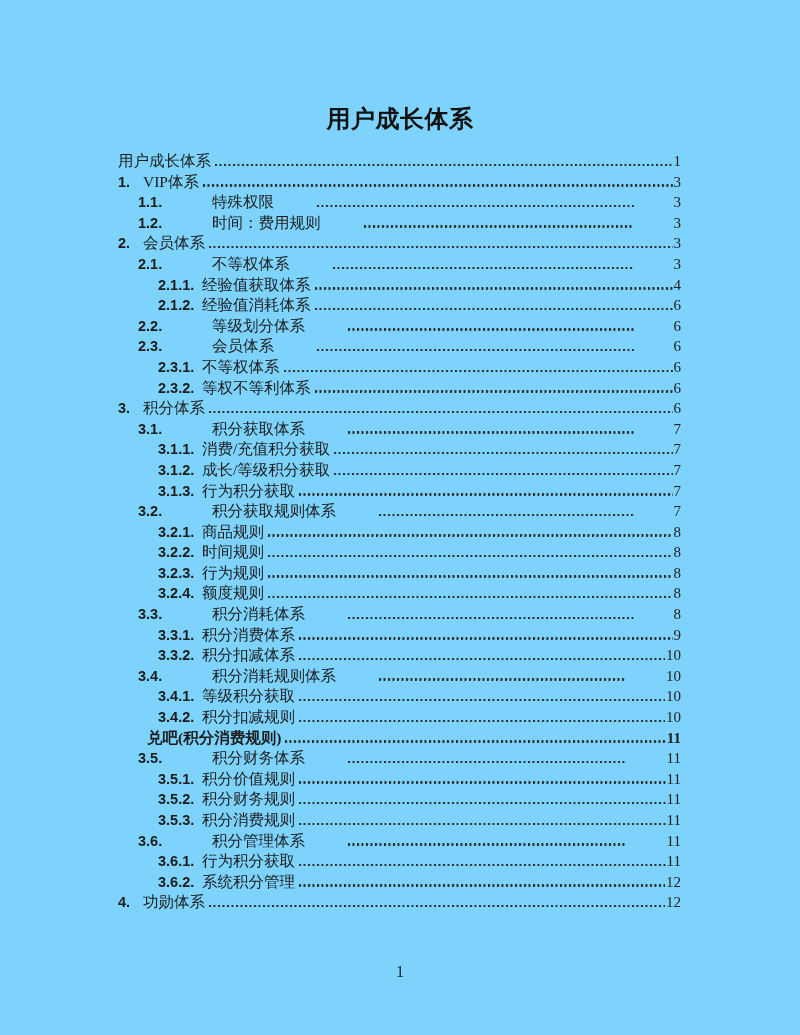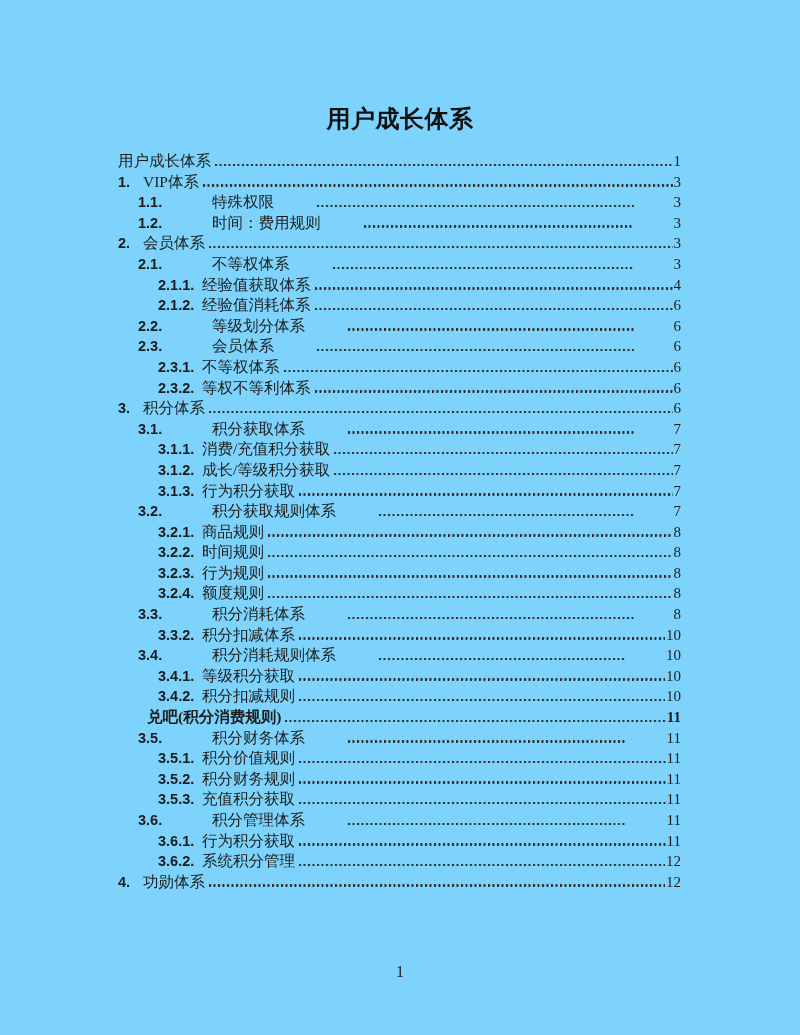--- a/index.html
+++ b/index.html
@@ -229,20 +229,26 @@
         <span class="toc-leader"></span>
         <span class="toc-page">8</span>
       </div>
       <div class="toc-row lvl2">
         <span class="toc-num">3.3.</span>
         <span class="toc-label">积分消耗体系</span>
         <span class="toc-leader"></span>
         <span class="toc-page">8</span>
       </div>
       <div class="toc-row lvl3">
+        <span class="toc-num">3.3.1.</span>
+        <span class="toc-label">积分消费体系</span>
+        <span class="toc-leader"></span>
+        <span class="toc-page">9</span>
+      </div>
+      <div class="toc-row lvl3">
         <span class="toc-num">3.3.2.</span>
         <span class="toc-label">积分扣减体系</span>
         <span class="toc-leader"></span>
         <span class="toc-page">10</span>
       </div>
       <div class="toc-row lvl2">
         <span class="toc-num">3.4.</span>
         <span class="toc-label">积分消耗规则体系</span>
         <span class="toc-leader"></span>
         <span class="toc-page">10</span>
@@ -277,21 +283,21 @@
         <span class="toc-page">11</span>
       </div>
       <div class="toc-row lvl3">
         <span class="toc-num">3.5.2.</span>
         <span class="toc-label">积分财务规则</span>
         <span class="toc-leader"></span>
         <span class="toc-page">11</span>
       </div>
       <div class="toc-row lvl3">
         <span class="toc-num">3.5.3.</span>
-        <span class="toc-label">充值积分获取</span>
+        <span class="toc-label">积分消费规则</span>
         <span class="toc-leader"></span>
         <span class="toc-page">11</span>
       </div>
       <div class="toc-row lvl2">
         <span class="toc-num">3.6.</span>
         <span class="toc-label">积分管理体系</span>
         <span class="toc-leader"></span>
         <span class="toc-page">11</span>
       </div>
       <div class="toc-row lvl3">

